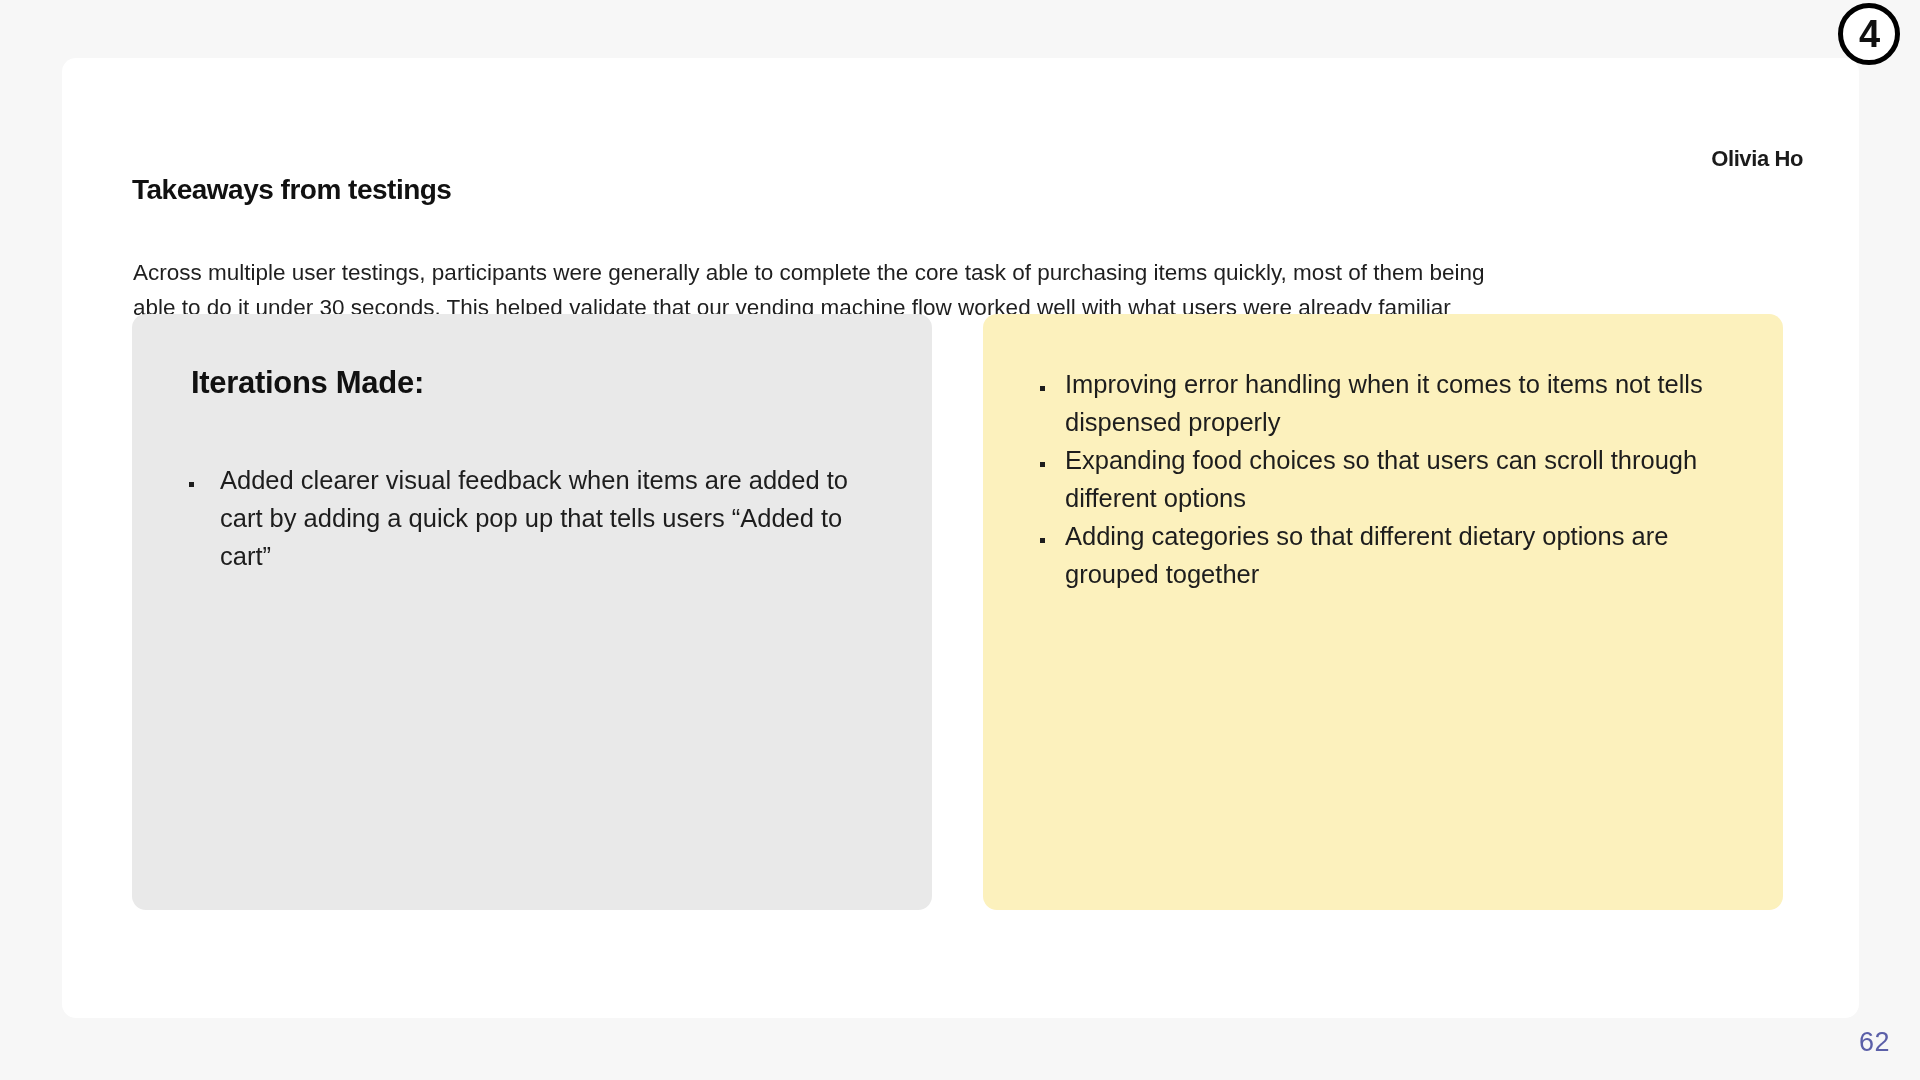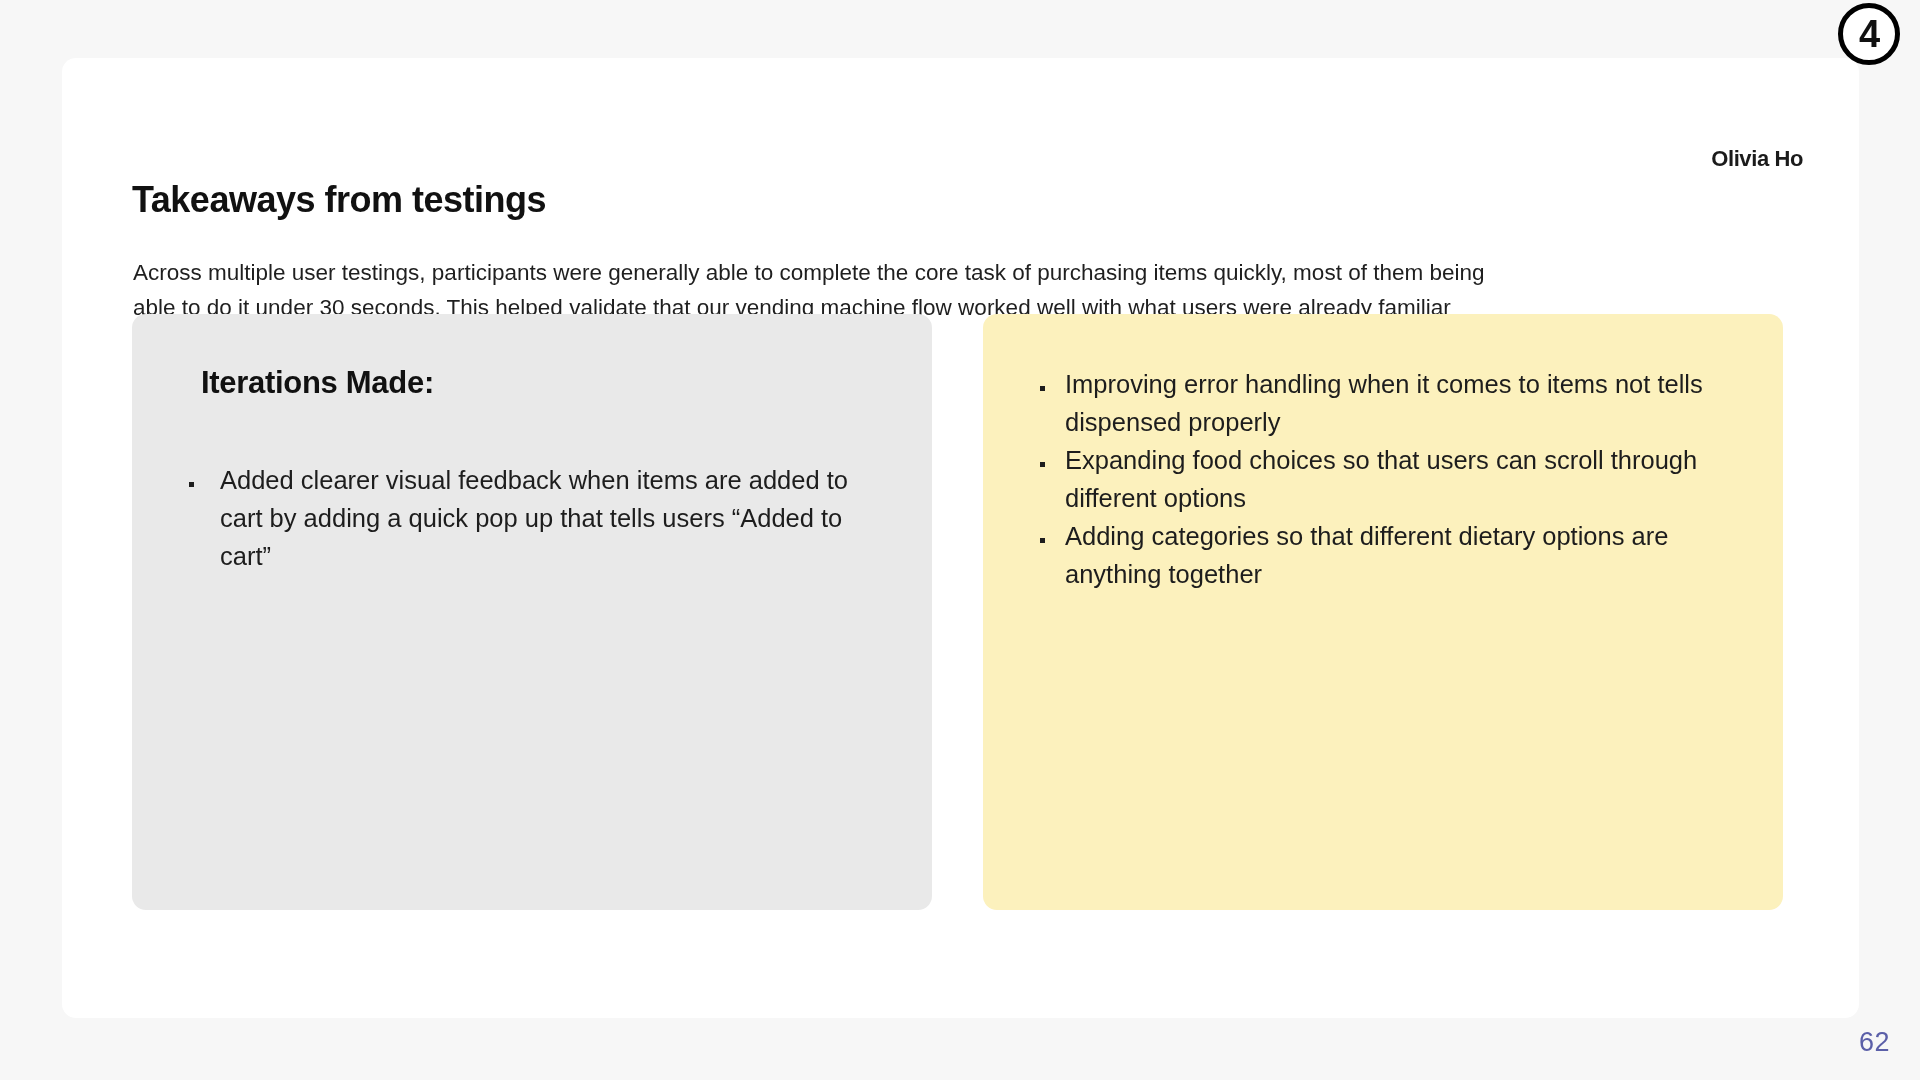--- a/index.html
+++ b/index.html
@@ -56,21 +56,21 @@
     font-size: 22px;
     font-weight: bold;
     color: #1b1b1b;
     letter-spacing: -0.4px;
   }
 
   .slide-title {
     position: absolute;
     left: 70px;
     top: 97px;
-    font-size: 36px;
+    font-size: 28px;
     font-weight: bold;
     color: #111111;
     letter-spacing: -0.5px;
   }
 
   .intro {
     position: absolute;
     left: 71px;
     top: 174px;
     width: 1370px;
@@ -96,21 +96,21 @@
     padding: 51px 38px 40px 51px;
   }
   .card.gray { background: #e9e9e9; }
   .card.yellow { background: #fcf1bd; }
 
   .card-title {
     font-size: 31px;
     font-weight: bold;
     color: #111111;
     letter-spacing: -0.3px;
-    margin: 0 0 60px 18px;
+    margin: 0 0 60px 8px;
   }
 
   .bullets {
     list-style: none;
     margin: 0;
     padding: 0;
   }
   .bullets li {
     position: relative;
     padding-left: 37px;
@@ -170,21 +170,21 @@
         <li>
           <span class="dot"></span>
           <span>Improving error handling when it comes to items not tells dispensed properly</span>
         </li>
         <li>
           <span class="dot"></span>
           <span>Expanding food choices so that users can scroll through different options</span>
         </li>
         <li>
           <span class="dot"></span>
-          <span>Adding categories so that different dietary options are anything together</span>
+          <span>Adding categories so that different dietary options are grouped together</span>
         </li>
       </ul>
     </div>
 
   </div>
 </div>
 
 <div class="page-number">62</div>
 
 </body></html>

